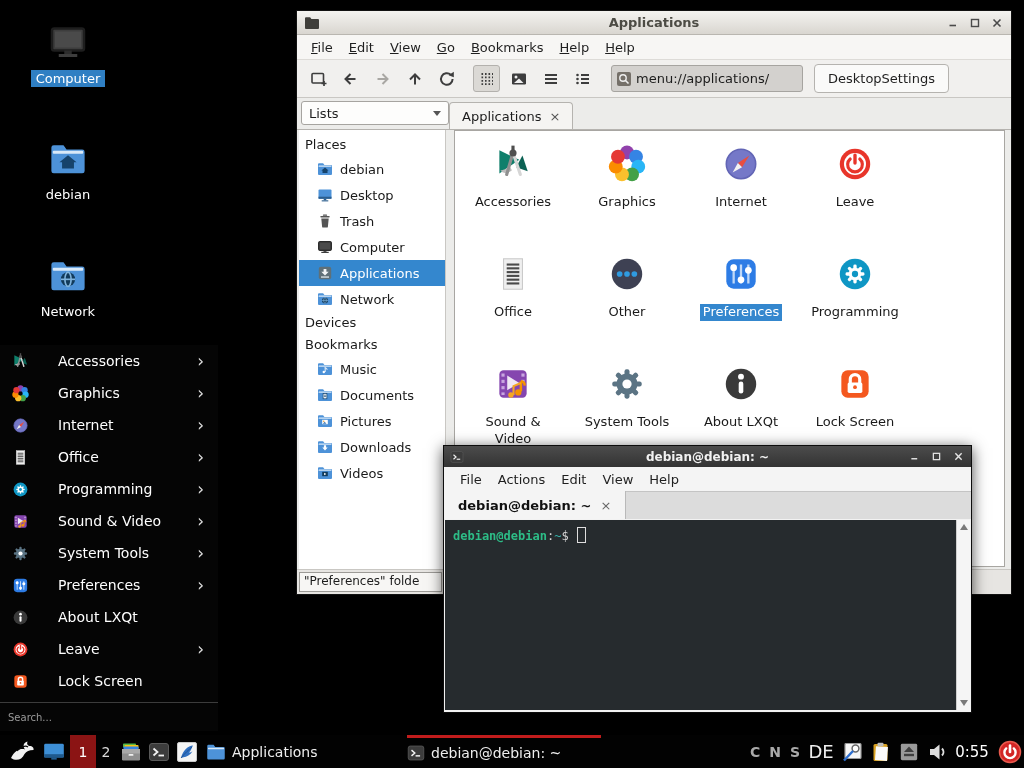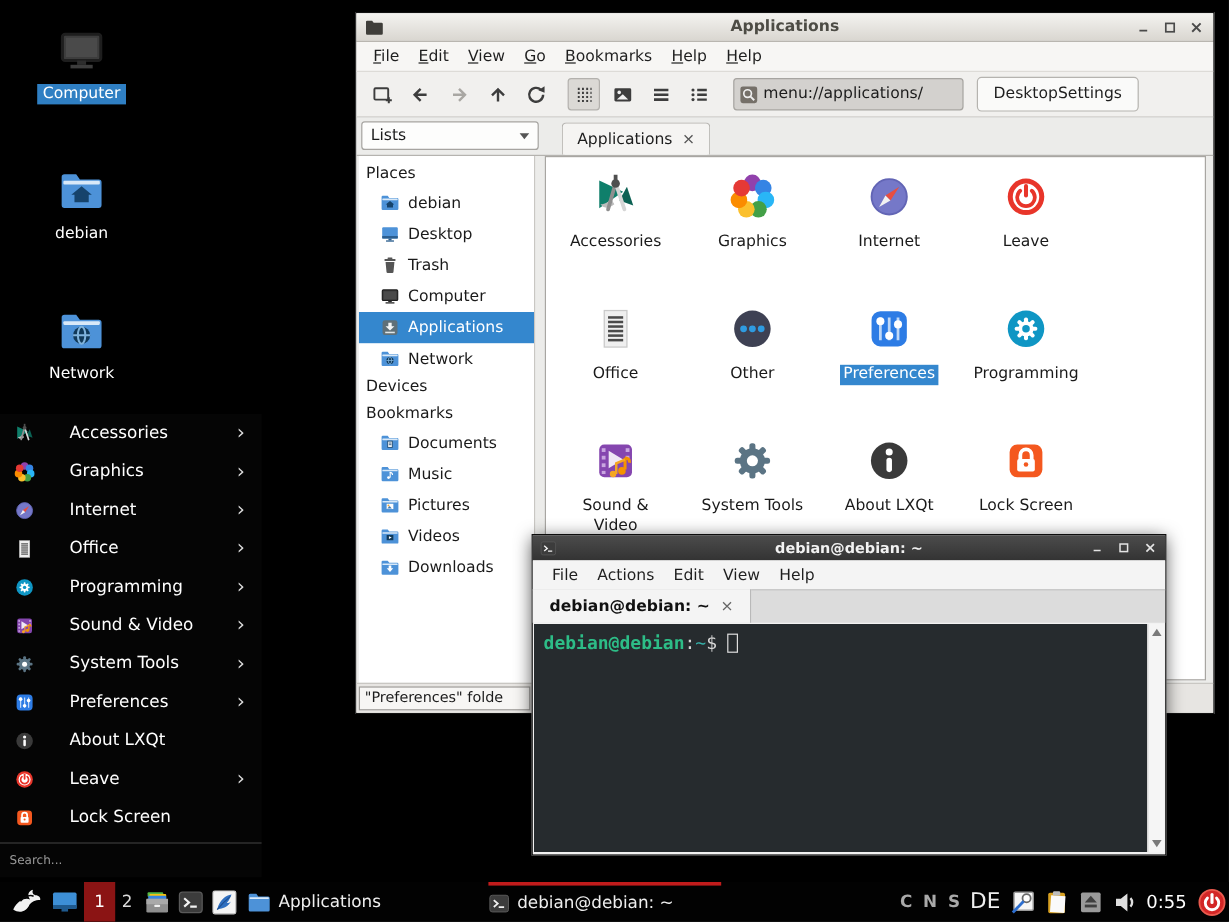--- a/index.html
+++ b/index.html
@@ -20,21 +20,21 @@
   .fm-title .t { position:absolute; left:0; right:0; text-align:center; font-weight:bold; font-size:13px; color:#4d4c45; }
   .fm-menubar { height:25px; background:#f7f6f4; border-bottom:1px solid #dddbd7; display:flex; align-items:center; padding:0 6px; }
   .menu-item { display:inline-block; font-size:13px; color:#1f1f1f; padding:3px 8px; }
   .menu-item::first-letter { text-decoration:underline; }
   .fm-toolbar { height:38px; background:#f1f0ee; border-bottom:1px solid #c9c7c3; display:flex; align-items:center; padding:0 8px; gap:5px; }
   .tbtn { width:27px; height:27px; display:flex; align-items:center; justify-content:center; border-radius:3px; }
   .tbtn.active { background:#dbd9d5; border:1px solid #b3b1ad; }
   .addr { width:192px; height:27px; background:#d3d1ce; border:1px solid #a6a4a0; border-radius:3px; display:flex; align-items:center; padding:0 4px; gap:4px; margin-left:10px; }
   .addr input { border:0; background:transparent; font-size:13px; color:#1c1c1c; width:150px; font-family:inherit; outline:none; }
   .dsk-btn { height:29px; margin-left:6px; background:#fafaf9; border:1px solid #b5b3af; border-radius:4px; font-size:13px; color:#1f1f1f; padding:0 13px; display:flex; align-items:center; }
-  .fm-tabrow { height:32px; display:flex; align-items:flex-end; padding:0 4px; gap:19px; border-bottom:1px solid #b5b3af; background:#ececea; }
+  .fm-tabrow { height:32px; display:flex; align-items:flex-end; padding:0 4px; gap:0; border-bottom:1px solid #b5b3af; background:#ececea; }
   .combo { width:148px; height:24px; margin-bottom:4px; background:#fdfdfc; border:1px solid #a6a4a0; border-radius:3px; display:flex; align-items:center; font-size:13px; color:#1c1c1c; padding:0 7px; }
   .combo .arr { margin-left:auto; width:0; height:0; border-left:4px solid transparent; border-right:4px solid transparent; border-top:5px solid #555; }
   .fm-tab { height:27px; background:#f5f4f2; border:1px solid #b5b3af; border-bottom:none; border-radius:4px 4px 0 0; display:flex; align-items:center; gap:8px; padding:0 12px; font-size:13px; color:#1c1c1c; }
   .fm-tab .x { color:#555; font-size:13px; }
   .fm-main { position:absolute; left:0; top:119px; bottom:25px; right:0; background:#ececea; }
   .fm-side { position:absolute; left:2px; top:0; width:147px; bottom:0; background:#ffffff; border-right:1px solid #c9c7c3; overflow:hidden; font-size:13px; color:#1a1a1a; padding-top:4px; }
   .side-h { padding:3px 6px; height:22px; }
   .side-row { height:26px; display:flex; align-items:center; gap:7px; padding-left:18px; }
   .side-row.sel { background:#3487ce; color:#fff; }
   .fm-view { position:absolute; left:157px; top:0; right:6px; bottom:2px; background:#fff; border:1px solid #a8a6a2; overflow:hidden; }
@@ -47,21 +47,21 @@
 
   
   .term { position:absolute; left:443px; top:445px; width:529px; height:268px; background:#f2f2f2; border:1px solid #0d0d0d; box-shadow:0 3px 14px rgba(0,0,0,.7); z-index:20; }
   .term-title { height:21px; background:linear-gradient(#4c4c4c,#333); display:flex; align-items:center; padding:0 6px; }
   .term-title .t { position:absolute; left:0; right:0; text-align:center; font-weight:bold; font-size:12px; color:#f2f2f2; }
   .term-menubar { height:24px; background:#f4f4f4; display:flex; align-items:center; padding:0 8px; }
   .term-menubar .menu-item::first-letter { text-decoration:none; }
   .term-tabbar { height:28px; background:#dcdcdc; border-top:1px solid #c4c4c4; display:flex; align-items:flex-end; }
   .term-tab { height:28px; background:#f4f4f4; border-right:1px solid #b9b9b9; display:flex; align-items:center; gap:9px; padding:0 14px; font-size:13px; font-weight:bold; color:#111; }
   .term-tab .x { font-weight:normal; color:#666; }
-  .term-screen { position:absolute; left:1px; right:15px; top:74px; bottom:2px; background:#262b2e; padding:7px 8px; font-family:"DejaVu Sans Mono","Liberation Mono",monospace; font-size:15px; }
+  .term-screen { position:absolute; left:1px; right:15px; top:74px; bottom:2px; background:#262b2e; padding:7px 8px; font-family:"DejaVu Sans Mono","Liberation Mono",monospace; font-size:12px; }
   .term-scroll { position:absolute; right:1px; top:74px; bottom:2px; width:14px; background:#f5f5f5; border-left:1px solid #cfcfcf; }
   .tri-up { position:absolute; top:4px; left:3px; width:0; height:0; border-left:4px solid transparent; border-right:4px solid transparent; border-bottom:6px solid #7a7a7a; }
   .tri-dn { position:absolute; bottom:4px; left:3px; width:0; height:0; border-left:4px solid transparent; border-right:4px solid transparent; border-top:6px solid #7a7a7a; }
   .p-user { color:#2dbd87; font-weight:bold; }
   .p-dim { color:#d6d6d6; }
   .p-path { color:#35b0a8; }
   .cursor { display:inline-block; width:9px; height:16px; border:1px solid #dedede; vertical-align:-3px; margin-left:8px; }
 
   
   .smenu { position:absolute; left:0; top:345px; width:218px; height:386px; background:#050505; z-index:30; }
@@ -511,47 +511,47 @@
       <div class="side-row">
           <svg width="16" height="16">
             <use href="#sy-folder-network"></use>
           </svg>
           <span>Network</span>
         </div>
       <div class="side-h">Devices</div>
       <div class="side-h">Bookmarks</div>
       <div class="side-row">
           <svg width="16" height="16">
+            <use href="#sy-folder-music"></use>
+          </svg>
+          <span>Music</span>
+        </div>
+      <div class="side-row">
+          <svg width="16" height="16">
             <use href="#sy-folder-docs"></use>
           </svg>
           <span>Documents</span>
         </div>
       <div class="side-row">
           <svg width="16" height="16">
-            <use href="#sy-folder-music"></use>
-          </svg>
-          <span>Music</span>
-        </div>
-      <div class="side-row">
-          <svg width="16" height="16">
             <use href="#sy-folder-pics"></use>
           </svg>
           <span>Pictures</span>
         </div>
       <div class="side-row">
           <svg width="16" height="16">
+            <use href="#sy-folder-downloads"></use>
+          </svg>
+          <span>Downloads</span>
+        </div>
+      <div class="side-row">
+          <svg width="16" height="16">
             <use href="#sy-folder-videos"></use>
           </svg>
           <span>Videos</span>
-        </div>
-      <div class="side-row">
-          <svg width="16" height="16">
-            <use href="#sy-folder-downloads"></use>
-          </svg>
-          <span>Downloads</span>
         </div>
     </div>
     <div class="fm-view">
       <div class="grid">
         <div class="gcell"><svg width="42" height="42">
               <use href="#sy-accessories"></use>
             </svg><br><span class="glabel">Accessories</span></div>
         <div class="gcell"><svg width="42" height="42">
               <use href="#sy-graphics"></use>
             </svg><br><span class="glabel">Graphics</span></div>

